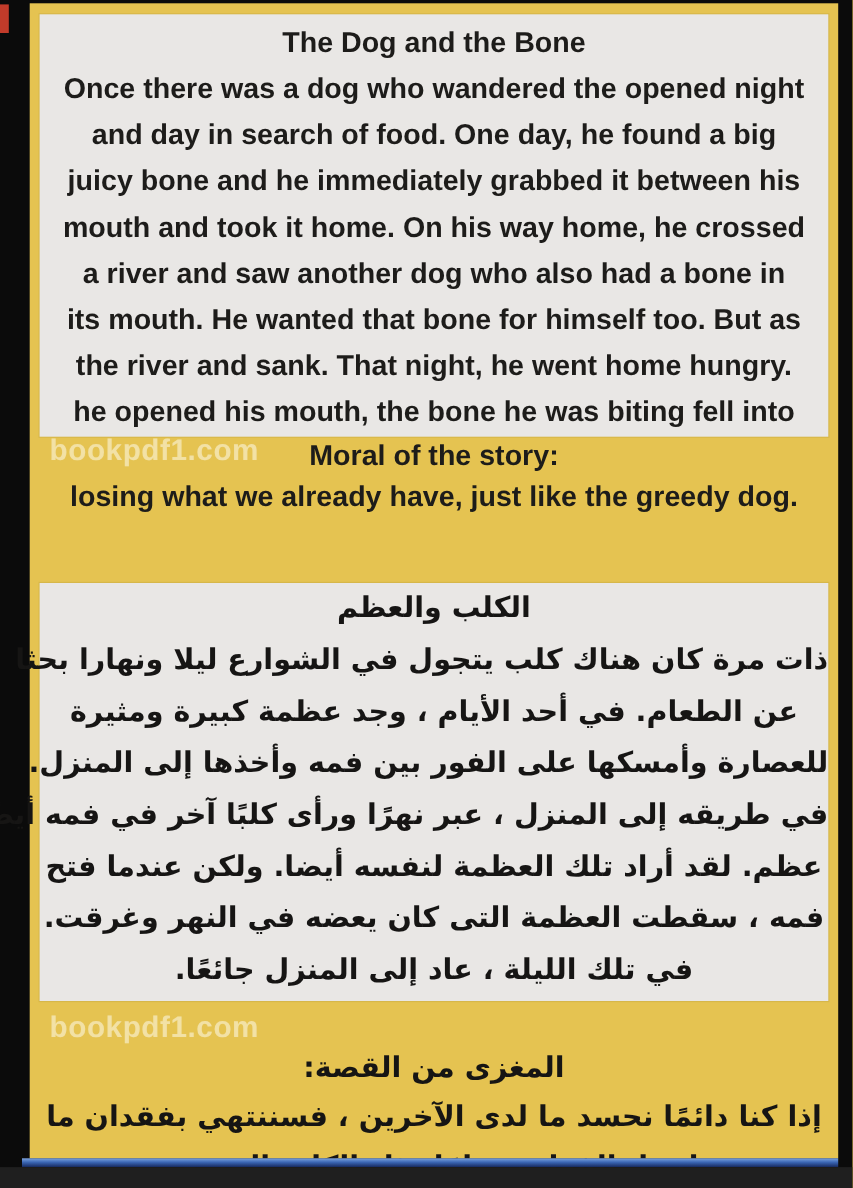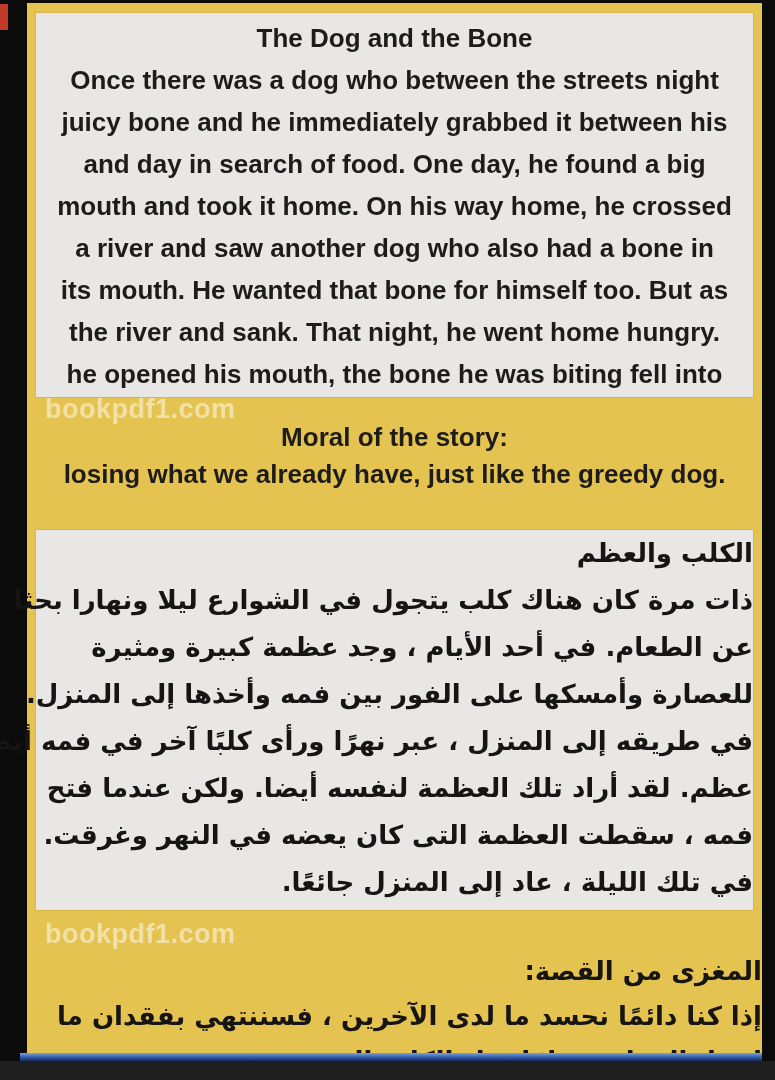--- a/index.html
+++ b/index.html
@@ -56,26 +56,26 @@
     color: #1d1c1a;
     text-align: center;
     white-space: nowrap;
   }
   .ar-line {
     font-family: "DejaVu Sans", sans-serif;
     font-weight: bold;
     font-size: 26px;
     line-height: 47px;
     color: #161514;
-    text-align: right;
+    text-align: center;
     white-space: nowrap;
   }
   .moral-english {
     position: absolute;
-    top: 416px;
+    top: 393px;
     left: 0;
     width: 100%;
   }
   .moral-english .en-line {
     line-height: 37px;
   }
   .moral-arabic {
     position: absolute;
     top: 912px;
     left: 0;
@@ -116,23 +116,23 @@
 </style>
 </head>
 <body>
 
 <div class="corner-mark"></div>
 
 <div class="page">
 
   <div class="card card-english">
     <div class="en-line">The Dog and the Bone</div>
-    <div class="en-line">Once there was a dog who between the streets night</div>
+    <div class="en-line">Once there was a dog who wandered the opened night</div>
+    <div class="en-line">and day in search of food. One day, he found a big</div>
     <div class="en-line">juicy bone and he immediately grabbed it between his</div>
-    <div class="en-line">and day in search of food. One day, he found a big</div>
     <div class="en-line">mouth and took it home. On his way home, he crossed</div>
     <div class="en-line">a river and saw another dog who also had a bone in</div>
     <div class="en-line">its mouth. He wanted that bone for himself too. But as</div>
     <div class="en-line">the river and sank. That night, he went home hungry.</div>
     <div class="en-line">he opened his mouth, the bone he was biting fell into</div>
   </div>
 
   <div class="moral-english">
     <div class="en-line">Moral of the story:</div>
     <div class="en-line">losing what we already have, just like the greedy dog.</div>

